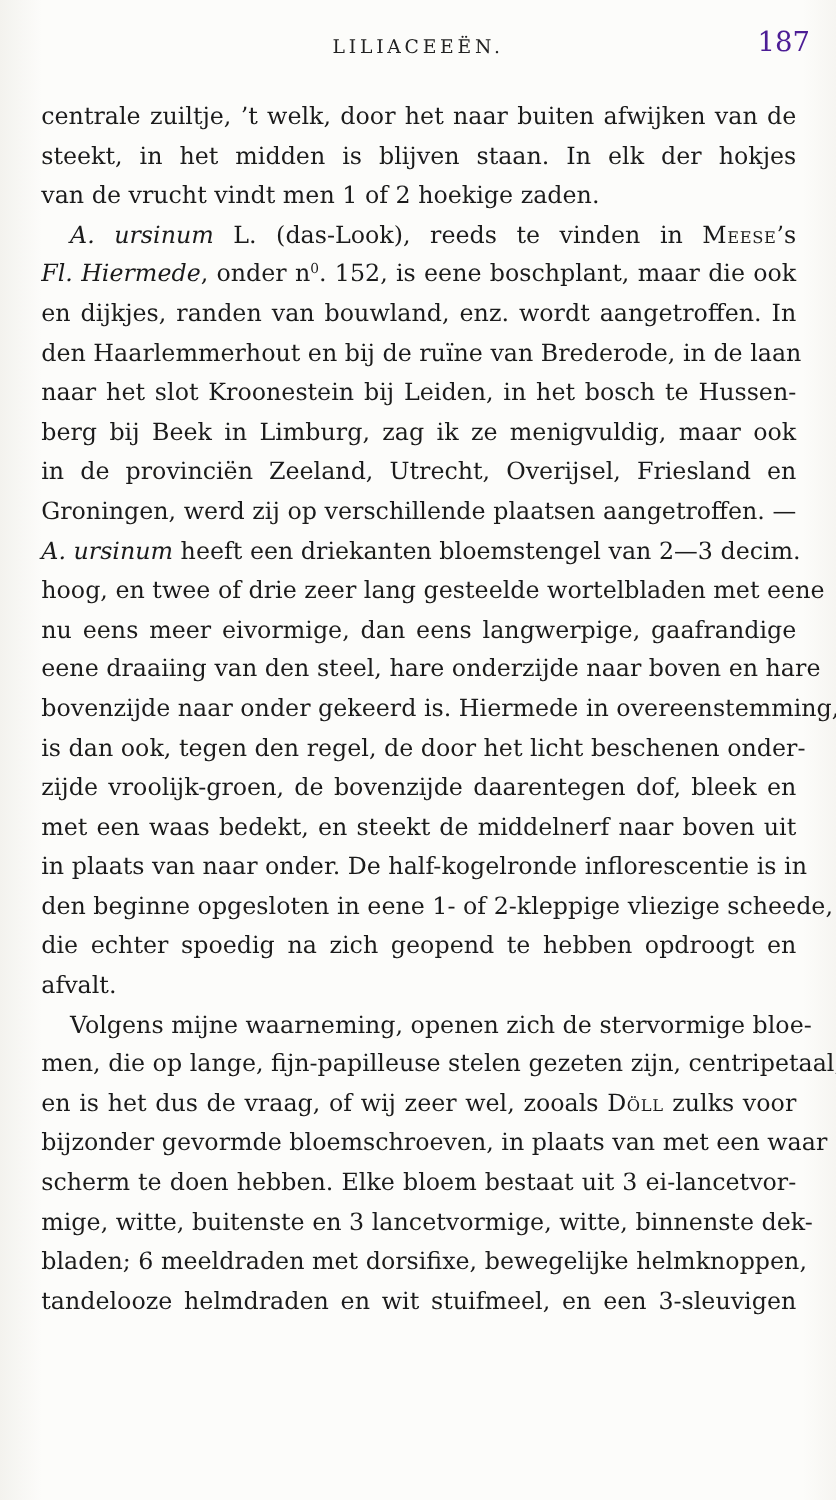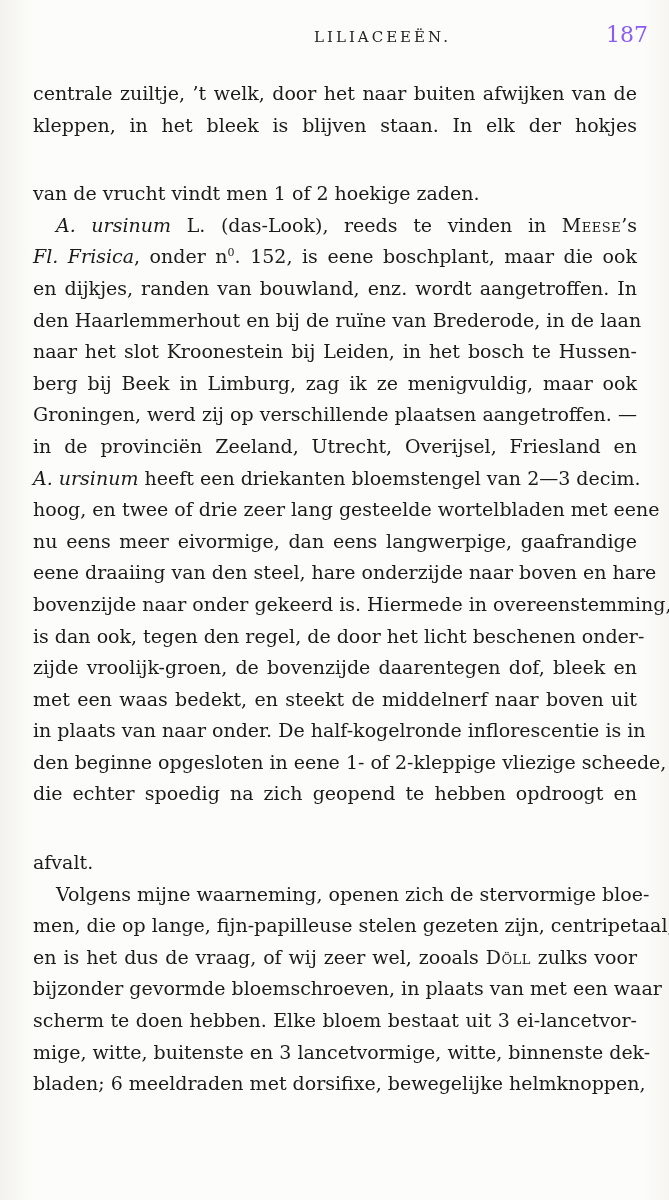--- a/index.html
+++ b/index.html
@@ -25,46 +25,44 @@
   .running-head {
     position: absolute;
     top: 28px;
     left: 50%;
     transform: translateX(-50%);
     font-size: 15px;
     letter-spacing: 3px;
     font-weight: 500;
     color: #222;
     white-space: nowrap;
-    margin-left: 48px;
   }
   .page-number {
     position: absolute;
     top: 22px;
     right: 21px;
     font-size: 22px;
-    color: #8b5cf6;
+    color: #4c1d95;
   }
   .text-column {
     position: absolute;
     left: 33px;
     top: 78px;
     width: 604px;
   }
   .line {
     height: 31.6px;
     line-height: 31.6px;
     font-size: 19px;
     text-align: justify;
     text-align-last: justify;
     white-space: nowrap;
   }
   .line.last {
     text-align-last: left;
-    margin-top: 37px;
   }
   .line.indent {
     padding-left: 23px;
   }
   .seg-n { font-style: normal; }
   .seg-i { font-style: italic; }
   .seg-sc { font-variant: small-caps; letter-spacing: 0.5px; }
   .seg-sup {
     font-size: 11px;
     vertical-align: 7px;
@@ -74,42 +72,43 @@
 </head>
 <body>
 
 <div class="page-header">
   <span class="running-head">LILIACEEËN.</span>
   <span class="page-number">187</span>
 </div>
 
 <div class="text-column">
     <div class="line"><span class="seg-n">centrale zuiltje, ’t welk, door het naar buiten afwijken van de</span></div>
-    <div class="line"><span class="seg-n">kleppen, in het bleek is blijven staan. In elk der hokjes</span></div>
+    <div class="line"><span class="seg-n">steekt, in het midden is blijven staan. In elk der hokjes</span></div>
     <div class="line last"><span class="seg-n">van de vrucht vindt men 1 of 2 hoekige zaden.</span></div>
     <div class="line indent"><span class="seg-i">A. ursinum</span><span class="seg-n"> L. (das-Look), reeds te vinden in </span><span class="seg-sc">Meese</span><span class="seg-n">’s</span></div>
-    <div class="line"><span class="seg-i">Fl. Frisica</span><span class="seg-n">, onder n</span><span class="seg-sup">0</span><span class="seg-n">. 152, is eene boschplant, maar die ook</span></div>
+    <div class="line"><span class="seg-i">Fl. Hiermede</span><span class="seg-n">, onder n</span><span class="seg-sup">0</span><span class="seg-n">. 152, is eene boschplant, maar die ook</span></div>
     <div class="line"><span class="seg-n">en dijkjes, randen van bouwland, enz. wordt aangetroffen. In</span></div>
     <div class="line"><span class="seg-n">den Haarlemmerhout en bij de ruïne van Brederode, in de laan</span></div>
     <div class="line"><span class="seg-n">naar het slot Kroonestein bij Leiden, in het bosch te Hussen-</span></div>
     <div class="line"><span class="seg-n">berg bij Beek in Limburg, zag ik ze menigvuldig, maar ook</span></div>
+    <div class="line"><span class="seg-n">in de provinciën Zeeland, Utrecht, Overijsel, Friesland en</span></div>
     <div class="line"><span class="seg-n">Groningen, werd zij op verschillende plaatsen aangetroffen. —</span></div>
-    <div class="line"><span class="seg-n">in de provinciën Zeeland, Utrecht, Overijsel, Friesland en</span></div>
     <div class="line"><span class="seg-i">A. ursinum</span><span class="seg-n"> heeft een driekanten bloemstengel van 2—3 decim.</span></div>
     <div class="line"><span class="seg-n">hoog, en twee of drie zeer lang gesteelde wortelbladen met eene</span></div>
     <div class="line"><span class="seg-n">nu eens meer eivormige, dan eens langwerpige, gaafrandige</span></div>
     <div class="line"><span class="seg-n">eene draaiing van den steel, hare onderzijde naar boven en hare</span></div>
     <div class="line"><span class="seg-n">bovenzijde naar onder gekeerd is. Hiermede in overeenstemming,</span></div>
     <div class="line"><span class="seg-n">is dan ook, tegen den regel, de door het licht beschenen onder-</span></div>
     <div class="line"><span class="seg-n">zijde vroolijk-groen, de bovenzijde daarentegen dof, bleek en</span></div>
     <div class="line"><span class="seg-n">met een waas bedekt, en steekt de middelnerf naar boven uit</span></div>
     <div class="line"><span class="seg-n">in plaats van naar onder. De half-kogelronde inflorescentie is in</span></div>
     <div class="line"><span class="seg-n">den beginne opgesloten in eene 1- of 2-kleppige vliezige scheede,</span></div>
     <div class="line"><span class="seg-n">die echter spoedig na zich geopend te hebben opdroogt en</span></div>
     <div class="line last"><span class="seg-n">afvalt.</span></div>
     <div class="line indent"><span class="seg-n">Volgens mijne waarneming, openen zich de stervormige bloe-</span></div>
     <div class="line"><span class="seg-n">men, die op lange, fijn-papilleuse stelen gezeten zijn, centripetaal,</span></div>
     <div class="line"><span class="seg-n">en is het dus de vraag, of wij zeer wel, zooals </span><span class="seg-sc">Döll</span><span class="seg-n"> zulks voor</span></div>
     <div class="line"><span class="seg-n">bijzonder gevormde bloemschroeven, in plaats van met een waar</span></div>
     <div class="line"><span class="seg-n">scherm te doen hebben. Elke bloem bestaat uit 3 ei-lancetvor-</span></div>
     <div class="line"><span class="seg-n">mige, witte, buitenste en 3 lancetvormige, witte, binnenste dek-</span></div>
     <div class="line"><span class="seg-n">bladen; 6 meeldraden met dorsifixe, bewegelijke helmknoppen,</span></div>
+    <div class="line"><span class="seg-n">tandelooze helmdraden en wit stuifmeel, en een 3-sleuvigen</span></div>
   </div>
 
 </body></html>

